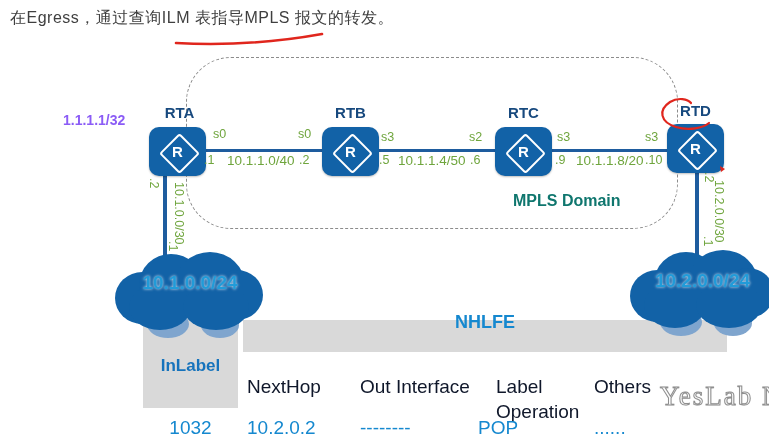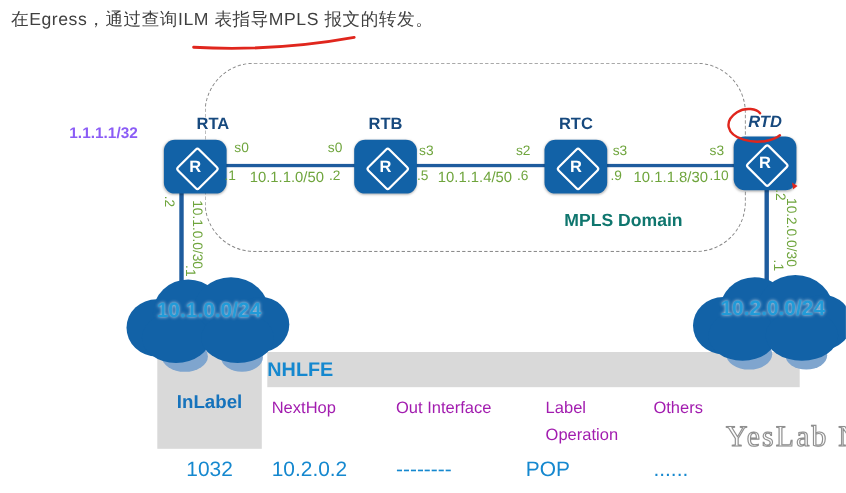--- a/index.html
+++ b/index.html
@@ -56,21 +56,21 @@
   .cloud-label{
     position:absolute;left:0;width:100%;text-align:center;
     font-size:19px;font-weight:bold;color:#219bd8;
     text-shadow:0 0 3px rgba(255,255,255,.9);z-index:5;
   }
 
   
   .gray{background:#d9d9d9;z-index:2;}
   .th-big{font-size:18px;font-weight:bold;color:#1588cf;z-index:3;}
   .inlabel-txt{left:143px;top:356px;width:95px;text-align:center;font-size:17px;font-weight:bold;color:#1673bc;z-index:3;}
-  .col{font-size:15px;color:#a21caf;z-index:3;line-height:25px;}
+  .col{font-size:19px;color:#0f172a;z-index:3;line-height:25px;margin-top:16px;}
   .cell{font-size:19px;color:#1588cf;z-index:3;}
 
   
   .watermark{
     left:660px;top:381px;z-index:7;
     font-family:"Liberation Serif","DejaVu Serif",serif;
     font-size:27px;letter-spacing:2px;color:#fbfbfb;
     -webkit-text-stroke:1px #8f8f8f;text-shadow:0 0 1px #aaa;
     white-space:nowrap;
   }
@@ -85,60 +85,60 @@
 <div class="abs mpls-domain"></div>
 <div class="abs mpls-domain-label">MPLS Domain</div>
 
 <div class="abs gb" style="left:63px;top:112px;">1.1.1.1/32</div>
 
 <div class="abs hlink"></div>
 
 <div class="abs vlink vlink-left"></div>
 <div class="abs vlink vlink-right"></div>
 
-<div class="abs rname" style="left:165px;top:104px;">RTA</div>
+<div class="abs rname" style="left:151px;top:104px;">RTA</div>
 <div class="abs router" style="left:149px;top:127px;">
   <div class="diamond"></div>
   <div class="rletter">R</div>
 </div>
 
 <div class="abs rname" style="left:322px;top:104px;">RTB</div>
 <div class="abs router" style="left:322px;top:127px;">
   <div class="diamond"></div>
   <div class="rletter">R</div>
 </div>
 
 <div class="abs rname" style="left:495px;top:104px;">RTC</div>
 <div class="abs router" style="left:495px;top:127px;">
   <div class="diamond"></div>
   <div class="rletter">R</div>
 </div>
 
-<div class="abs rname" style="left:667px;top:102px;font-style:italic;">RTD</div>
+<div class="abs rname" style="left:667px;top:102px;">RTD</div>
 <div class="abs router" style="left:667px;top:124px;">
   <div class="diamond"></div>
   <div class="rletter">R</div>
 </div>
 
 <div class="abs g" style="left:213px;top:127px;">s0</div>
 <div class="abs g" style="left:298px;top:127px;">s0</div>
 <div class="abs g" style="left:204px;top:153px;">.1</div>
-<div class="abs g" style="left:227px;top:153px;font-size:13.5px;">10.1.1.0/50</div>
+<div class="abs g" style="left:227px;top:153px;font-size:13.5px;">10.1.1.0/40</div>
 <div class="abs g" style="left:299px;top:153px;">.2</div>
 
 <div class="abs g" style="left:381px;top:130px;">s3</div>
 <div class="abs g" style="left:469px;top:130px;">s2</div>
 <div class="abs g" style="left:379px;top:153px;">.5</div>
 <div class="abs g" style="left:398px;top:153px;font-size:13.5px;">10.1.1.4/50</div>
 <div class="abs g" style="left:470px;top:153px;">.6</div>
 
 <div class="abs g" style="left:557px;top:130px;">s3</div>
 <div class="abs g" style="left:645px;top:130px;">s3</div>
 <div class="abs g" style="left:555px;top:153px;">.9</div>
-<div class="abs g" style="left:576px;top:153px;font-size:13.5px;">10.1.1.8/30</div>
+<div class="abs g" style="left:576px;top:153px;font-size:13.5px;">10.1.1.8/20</div>
 <div class="abs g" style="left:645px;top:153px;">.10</div>
 
 <div class="abs g vert" style="left:147px;top:178px;">.2</div>
 <div class="abs g vert" style="left:172px;top:182px;">10.1.0.0/30</div>
 <div class="abs g vert" style="left:166px;top:241px;">.1</div>
 
 <div class="abs g vert" style="left:702px;top:172px;">.2</div>
 <div class="abs g vert" style="left:712px;top:180px;">10.2.0.0/30</div>
 <div class="abs g vert" style="left:701px;top:236px;">.1</div>
 
@@ -161,21 +161,21 @@
   <div class="c" style="left:24px;top:2px;width:64px;height:62px;"></div>
   <div class="c" style="left:58px;top:0px;width:70px;height:66px;"></div>
   <div class="c" style="left:92px;top:18px;width:52px;height:50px;"></div>
   <div class="c" style="left:14px;top:32px;width:62px;height:46px;"></div>
   <div class="c" style="left:66px;top:32px;width:66px;height:46px;"></div>
   <div class="cloud-label" style="top:20px;">10.2.0.0/24</div>
 </div>
 
 <div class="abs gray" style="left:143px;top:317px;width:95px;height:91px;"></div>
 <div class="abs gray" style="left:243px;top:320px;width:484px;height:32px;"></div>
-<div class="abs th-big" style="left:243px;top:326px;width:484px;">NHLFE</div>
+<div class="abs th-big" style="left:243px;top:312px;width:484px;text-align:center;">NHLFE</div>
 <div class="abs inlabel-txt">InLabel</div>
 
 <div class="abs col" style="left:247px;top:358px;">NextHop</div>
 <div class="abs col" style="left:360px;top:358px;">Out Interface</div>
 <div class="abs col" style="left:496px;top:358px;width:72px;">Label Operation</div>
 <div class="abs col" style="left:594px;top:358px;">Others</div>
 
 <div class="abs cell" style="left:143px;top:417px;width:95px;text-align:center;">1032</div>
 <div class="abs cell" style="left:247px;top:417px;">10.2.0.2</div>
 <div class="abs cell" style="left:360px;top:417px;">--------</div>

